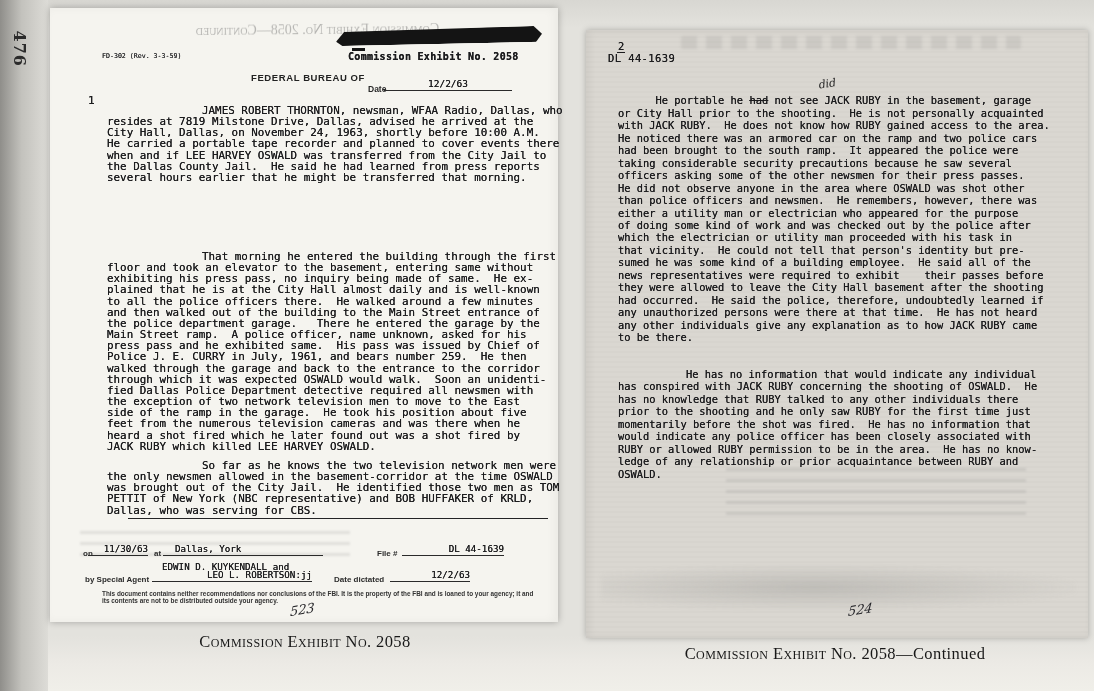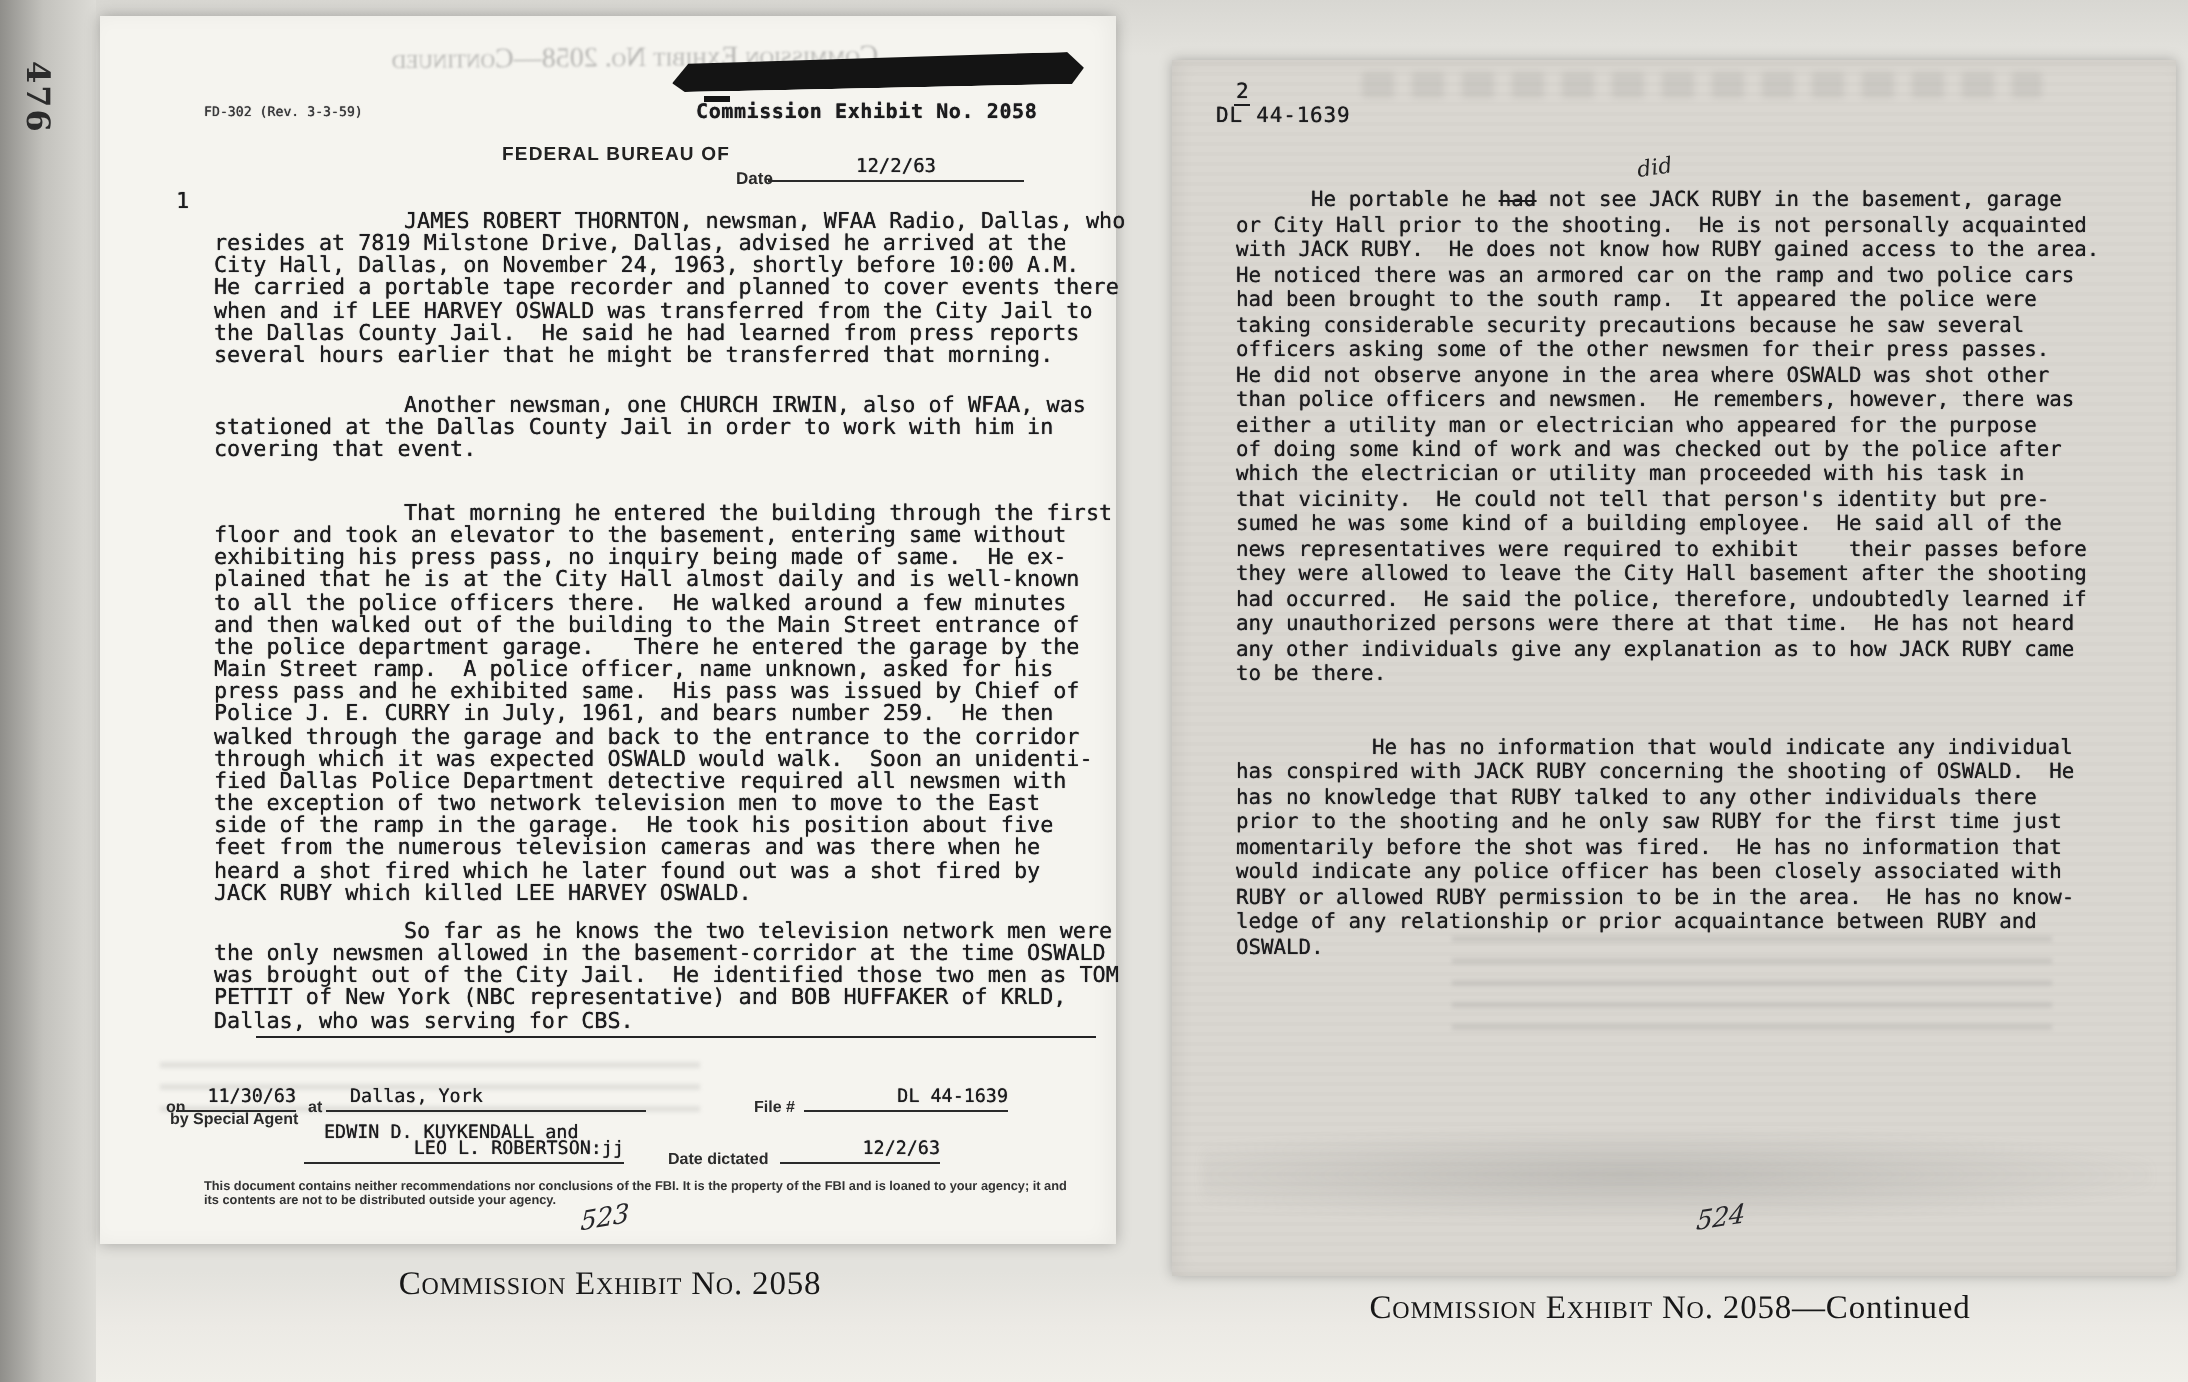--- a/index.html
+++ b/index.html
@@ -101,23 +101,20 @@
 
     <div class="pgnum-l tw">1</div>
 
     <div class="para tw" style="top:97px">JAMES ROBERT THORNTON, newsman, WFAA Radio, Dallas, who
 resides at 7819 Milstone Drive, Dallas, advised he arrived at the
 City Hall, Dallas, on November 24, 1963, shortly before 10:00 A.M.
 He carried a portable tape recorder and planned to cover events there
 when and if LEE HARVEY OSWALD was transferred from the City Jail to
 the Dallas County Jail.  He said he had learned from press reports
 several hours earlier that he might be transferred that morning.</div>
-    <div class="para tw" style="top:189px">Another newsman, one CHURCH IRWIN, also of WFAA, was
-stationed at the Dallas County Jail in order to work with him in
-covering that event.</div>
     <div class="para tw" style="top:243px">That morning he entered the building through the first
 floor and took an elevator to the basement, entering same without
 exhibiting his press pass, no inquiry being made of same.  He ex-
 plained that he is at the City Hall almost daily and is well-known
 to all the police officers there.  He walked around a few minutes
 and then walked out of the building to the Main Street entrance of
 the police department garage.   There he entered the garage by the
 Main Street ramp.  A police officer, name unknown, asked for his
 press pass and he exhibited same.  His pass was issued by Chief of
 Police J. E. CURRY in July, 1961, and bears number 259.  He then
@@ -141,21 +138,21 @@
 
     <div class="flabel" style="left:33px;top:541px">on</div>
     <div class="fval tw cross" style="left:38px;top:535px;width:60px">11/30/63</div>
     <div class="flabel" style="left:104px;top:541px">at</div>
     <div class="fval tw cross" style="left:113px;top:535px;width:148px;text-align:left;padding-left:12px">Dallas, York</div>
     <div class="flabel" style="left:327px;top:541px">File #</div>
     <div class="fval tw cross" style="left:352px;top:535px;width:102px">DL 44-1639</div>
 
     <div class="agent1 tw">EDWIN D. KUYKENDALL and</div>
 
-    <div class="flabel" style="left:35px;top:547px">by Special Agent</div>
+    <div class="flabel" style="left:35px;top:567px">by Special Agent</div>
     <div class="fval tw cross" style="left:102px;top:561px;width:160px">LEO L. ROBERTSON:jj</div>
     <div class="flabel" style="left:284px;top:567px">Date dictated</div>
     <div class="fval tw cross" style="left:340px;top:561px;width:80px">12/2/63</div>
 
     <div class="disclaimer">This document contains neither recommendations nor conclusions of the FBI.  It is the property of the FBI  and is loaned to your agency; it and its contents are not to be distributed outside your agency.</div>
 
     <div class="hand hw-l">523</div>
   </div>
 
   <div class="caption cap-l">Commission Exhibit No. 2058</div>

